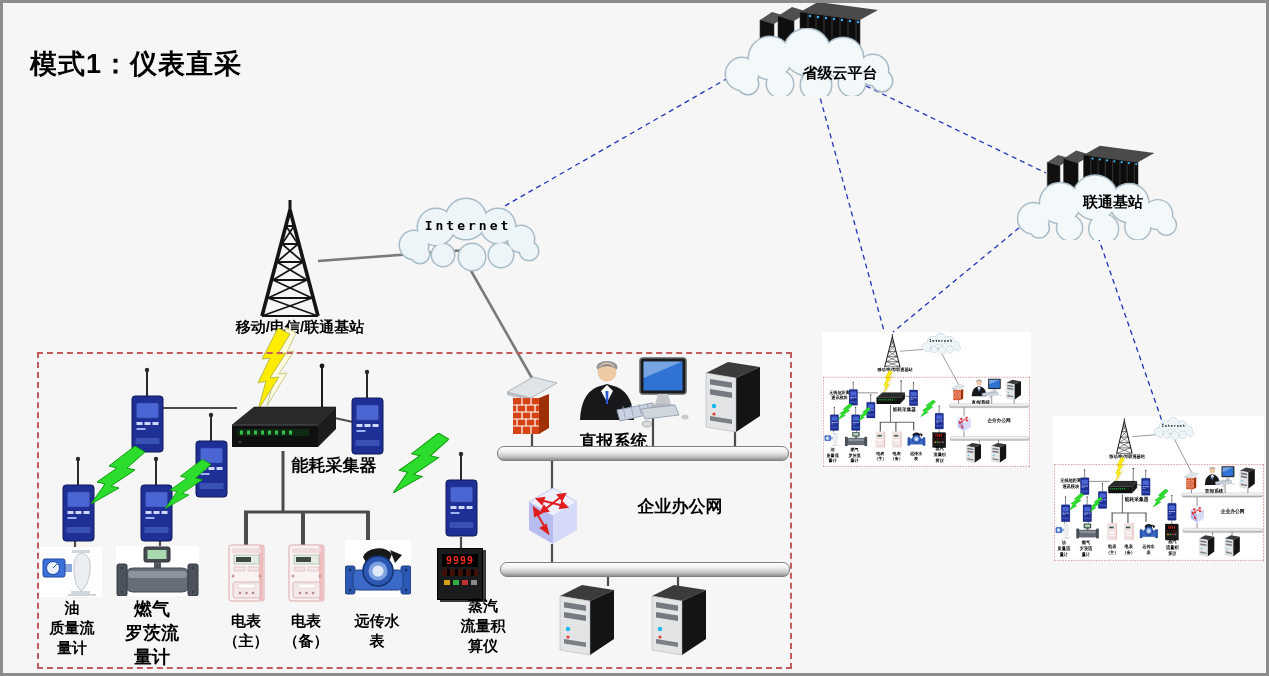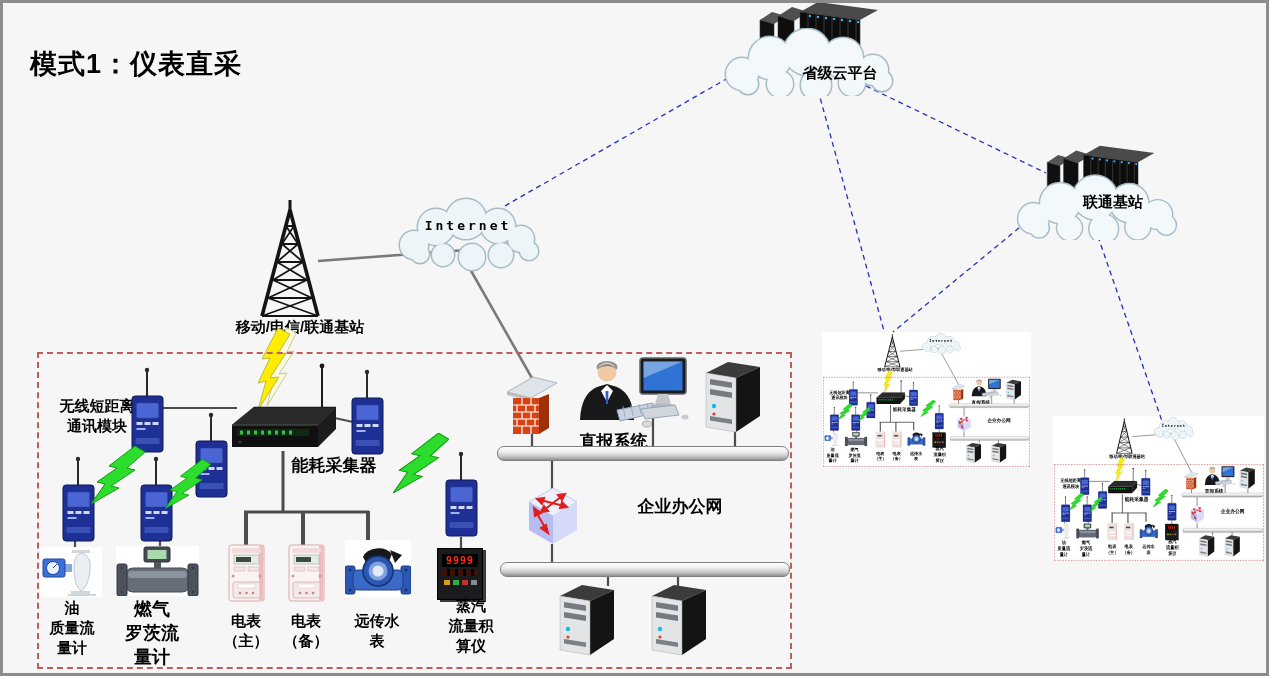--- a/index.html
+++ b/index.html
@@ -231,22 +231,20 @@
     </svg>
     <div class="lbl" style="left:172px;top:124px;width:190px;font-size:15px;font-weight:600;">移动/电信/联通基站</div>
 
     <svg class="abs" style="left:215px;top:135px;" width="48" height="82" viewBox="0 0 48 82">
       <polygon points="39,0 48,5 39,24 46,23 31,46 39,45 19,78 26,50 18,52 30,27 23,28" fill="#fdfbe0" stroke="#c9c98a" stroke-width="1"></polygon>
       <polygon points="30,0 42,6 30,26 38,25 22,50 31,49 10,82 18,53 10,55 22,30 14,31" fill="#ffec00" stroke="#b9b94a" stroke-width="1"></polygon>
     </svg>
 
     <div class="dashed-box"></div>
 
-    <div class="lbl" style="left:8px;top:203px;width:112px;font-size:15px;font-weight:bold;">无线短距离
-通讯模块</div>
 
     <svg class="abs" style="left:97px;top:173px;" width="35" height="88" viewBox="0 0 35 88">
           <line x1="17" y1="4" x2="17" y2="30" stroke="#2a2a2a" stroke-width="2"></line>
           <circle cx="17" cy="4" r="2.2" fill="#2a2a2a"></circle>
           <rect x="2" y="30" width="31" height="56" rx="3" fill="#1e2f96" stroke="#0d1b56"></rect>
           <rect x="6.5" y="37" width="22" height="15" rx="1.5" fill="#4a66d4" stroke="#34479c" stroke-width="0.5"></rect>
           <g fill="#cfd8ff">
             <rect x="6.5" y="56" width="6" height="3"></rect>
             <rect x="14.5" y="56" width="6" height="3"></rect>
             <rect x="22.5" y="56" width="6" height="3"></rect>
@@ -448,21 +446,21 @@
 量计</div>
     <div class="lbl" style="left:77px;top:405px;width:84px;font-size:18px;font-weight:bold;">燃气
 罗茨流
 量计</div>
     <div class="lbl" style="left:171px;top:418px;width:84px;font-size:15px;font-weight:bold;">电表
 （主）</div>
     <div class="lbl" style="left:231px;top:418px;width:84px;font-size:15px;font-weight:bold;">电表
 （备）</div>
     <div class="lbl" style="left:302px;top:418px;width:84px;font-size:15px;font-weight:bold;">远传水
 表</div>
-    <div class="lbl" style="left:396px;top:403px;width:84px;font-size:15px;font-weight:bold;">蒸汽
+    <div class="lbl" style="left:408px;top:403px;width:84px;font-size:15px;font-weight:bold;">蒸汽
 流量积
 算仪</div>
 
     <svg class="abs" style="left:472px;top:181px;" width="52" height="62" viewBox="0 0 52 62">
       <polygon points="2,18 26,24 26,27 2,21" fill="#b9c0c6"></polygon>
       <polygon points="2,18 28,3 52,9 26,24" fill="#dfe4e8" stroke="#adb4ba"></polygon>
       <polygon points="34,24 44,20 44,54 34,60" fill="#a03008"></polygon>
       <rect x="8" y="24" width="26" height="36" fill="#d64415"></rect>
       <g stroke="#ffffff" stroke-width="1.2" fill="none">
         <path d="M8,31 h26 M8,38 h26 M8,45 h26 M8,52 h26"></path>

